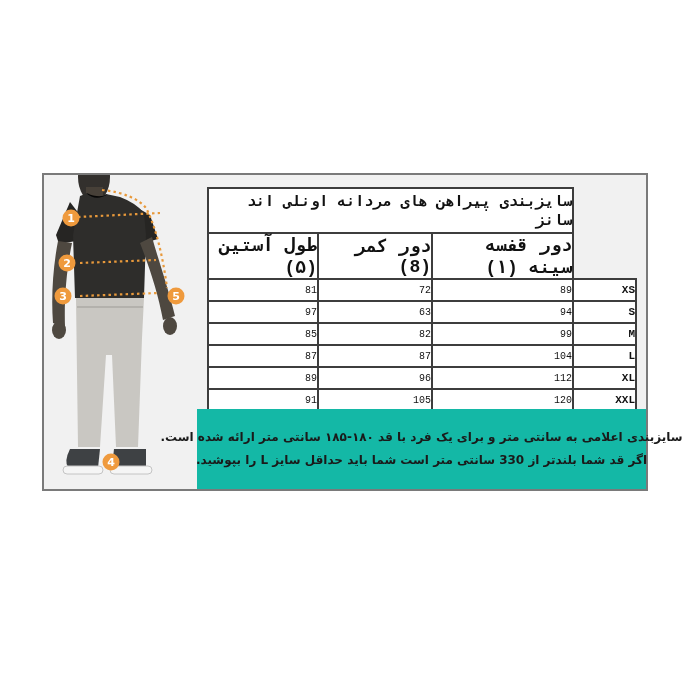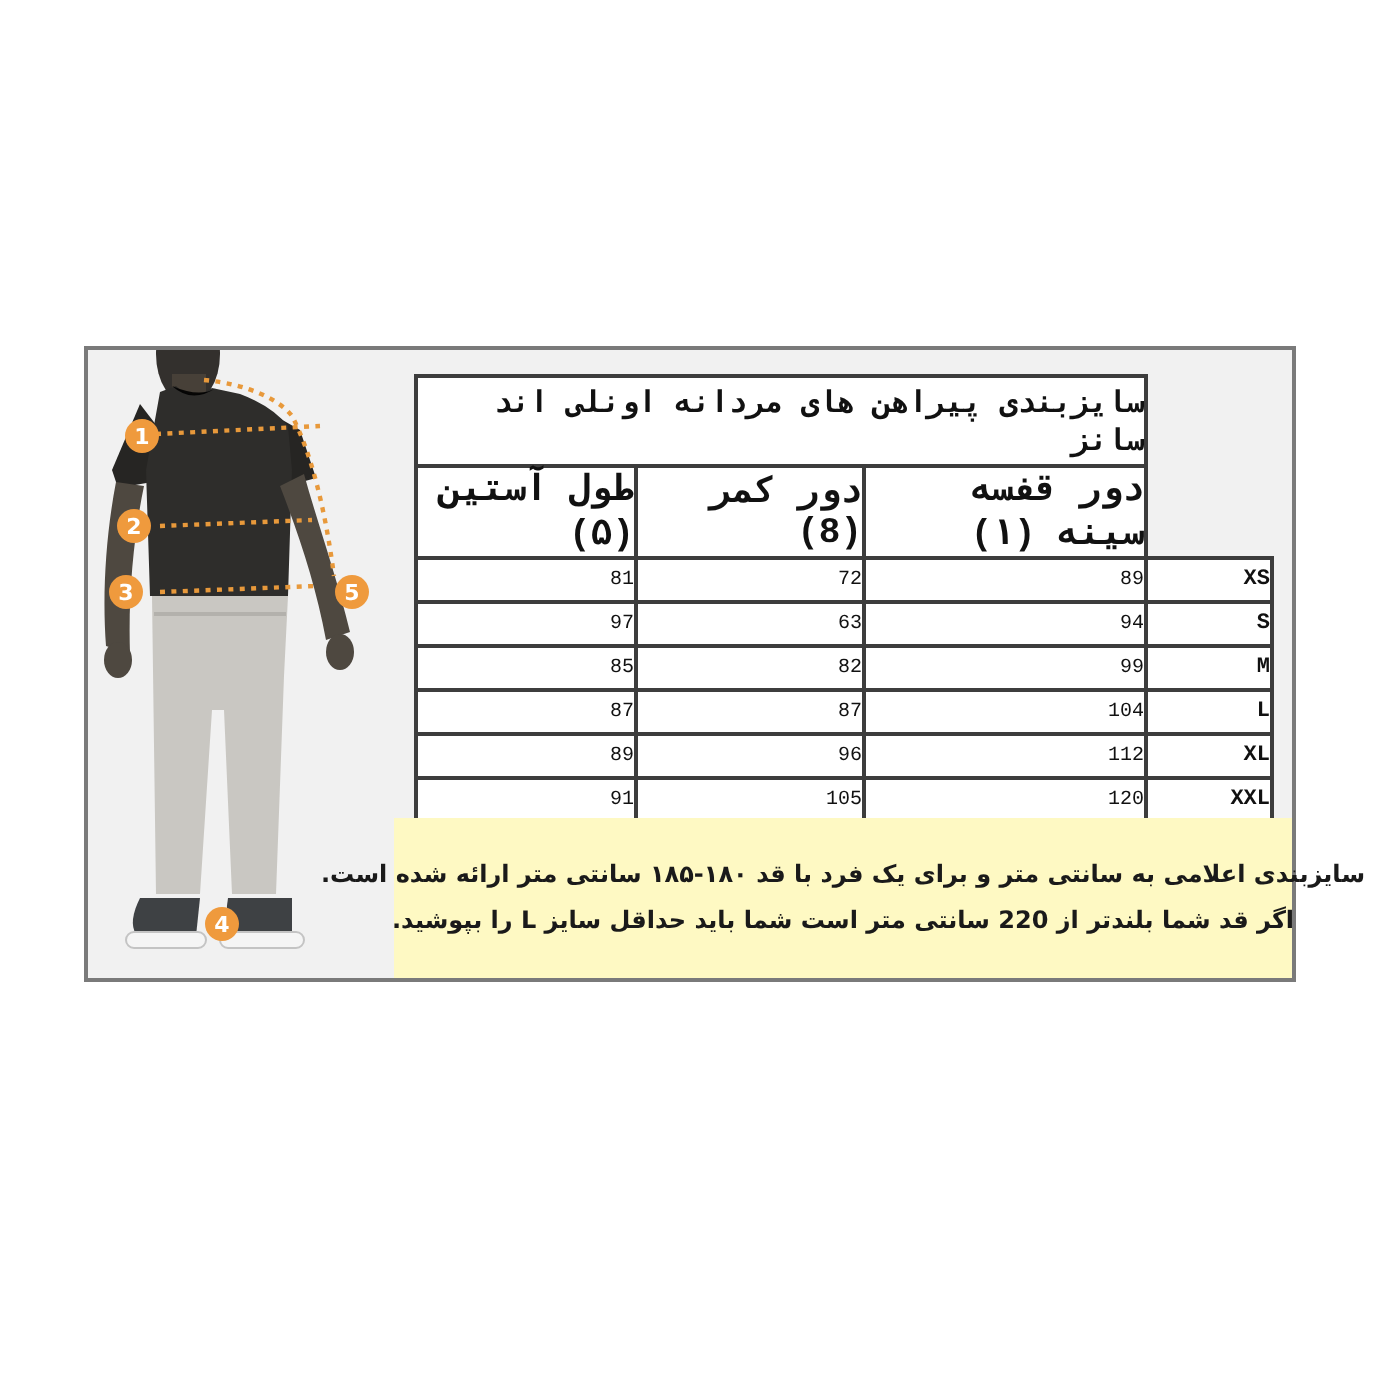--- a/index.html
+++ b/index.html
@@ -24,21 +24,21 @@
   .size-table .head-cell{height:21px;font-size:18px;font-weight:bold;}
   .size-table .num-cell{height:20px;font-size:10px;font-weight:normal;}
   .size-table .size-cell{height:20px;font-size:11px;font-weight:bold;direction:ltr;}
   .col-size{width:63px;}
   .col-chest{width:141px;}
   .col-waist{width:114px;}
   .col-sleeve{width:110px;}
   
   .note-box{
     position:absolute;left:153px;top:234px;width:449px;height:80px;
-    background:#fef9c3;direction:rtl;
+    background:#14b8a6;direction:rtl;
     display:flex;flex-direction:column;justify-content:center;align-items:center;
   }
   .note-line{
     font-size:12px;font-weight:bold;color:#1a1a1a;line-height:23px;
     white-space:nowrap;text-align:center;
   }
 </style>
 </head>
 <body>
 
@@ -149,16 +149,16 @@
       <td class="size-cell">XXL</td>
       <td class="num-cell">120</td>
       <td class="num-cell">105</td>
       <td class="num-cell">91</td>
     </tr>
   </tbody>
     </table>
 
   <div class="note-box">
     <div class="note-line">سایزبندی اعلامی به سانتی متر و برای یک فرد با قد ۱۸۰-۱۸۵ سانتی متر ارائه شده است.</div>
-    <div class="note-line">اگر قد شما بلندتر از 220 سانتی متر است شما باید حداقل سایز L را بپوشید.</div>
+    <div class="note-line">اگر قد شما بلندتر از 330 سانتی متر است شما باید حداقل سایز L را بپوشید.</div>
   </div>
 
 </div>
 
 </body></html>

